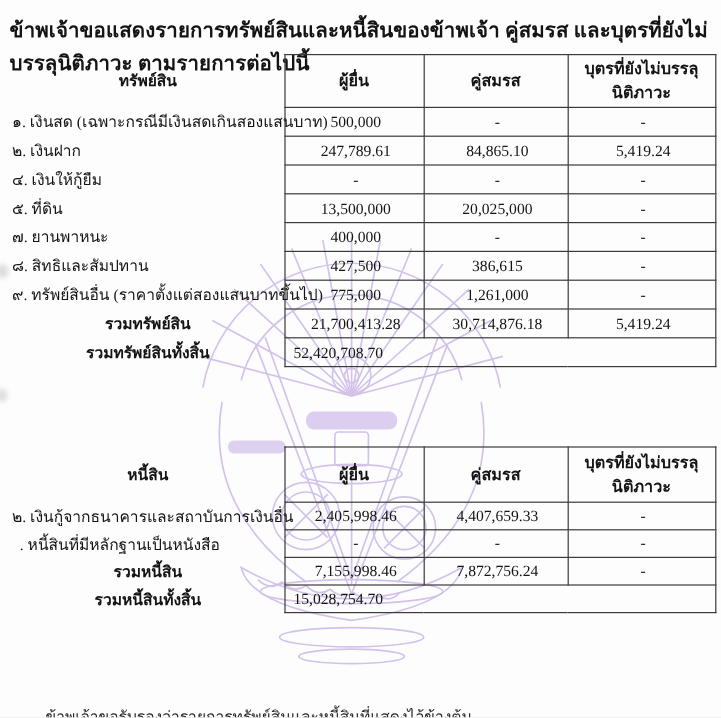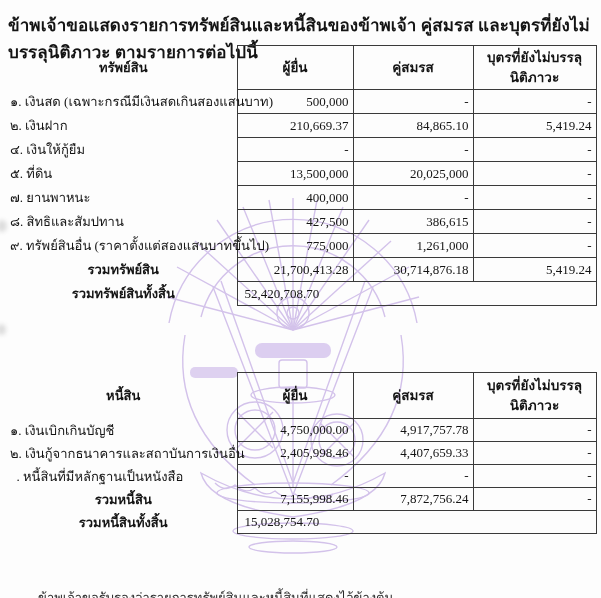--- a/index.html
+++ b/index.html
@@ -12,21 +12,21 @@
     position:absolute; left:8px; top:11px; width:585px;
     font-size:17px; font-weight:bold; letter-spacing:0.1px;
   }
   table.decl {
     position:absolute; border-collapse:collapse; table-layout:fixed;
     background:transparent;
   }
   #assets-table { left:8px; top:45px; width:588px; }
   #liabilities-table { left:8px; top:372px; width:588px; }
   table.decl td { font-size:13px; vertical-align:middle; overflow:visible; }
-  td.cell { border:1px solid #3a3a3a; padding:0 4px 0 7px; text-align:right; }
+  td.cell { border:1px solid #3a3a3a; padding:0 4px 0 7px; text-align:center; }
   td.labelcol { border:none; padding:0 0 0 2px; white-space:pre; text-align:left; }
   tr.hdr td.cell { text-align:center; font-weight:bold; font-size:13.5px; padding:0 2px; line-height:1.45; }
   td.lblhdr { text-align:center; font-weight:bold; font-size:14px; white-space:normal; }
   td.totlbl { text-align:center; font-weight:bold; font-size:13.5px; white-space:normal;margin-top:29px; }
   td.grand { text-align:left; }
   .watermark { position:absolute; left:155px; top:195px; opacity:0.8; pointer-events:none; }
   .footer-clip {
     position:absolute; left:38px; top:587px; font-size:13px; color:#2a2a2a;
     white-space:nowrap;
   }
@@ -115,21 +115,21 @@
       </td>
     </tr>
     <tr style="height:24px">
       <td class="labelcol">๑. เงินสด (เฉพาะกรณีมีเงินสดเกินสองแสนบาท)</td>
       <td class="cell">500,000</td>
       <td class="cell">-</td>
       <td class="cell">-</td>
     </tr>
     <tr style="height:24px">
       <td class="labelcol">๒. เงินฝาก</td>
-      <td class="cell">210,669.37</td>
+      <td class="cell">247,789.61</td>
       <td class="cell">84,865.10</td>
       <td class="cell">5,419.24</td>
     </tr>
     <tr style="height:24px">
       <td class="labelcol">๔. เงินให้กู้ยืม</td>
       <td class="cell">-</td>
       <td class="cell">-</td>
       <td class="cell">-</td>
     </tr>
     <tr style="height:24px">
@@ -180,26 +180,20 @@
         <tr class="hdr" style="height:46px">
       <td class="labelcol lblhdr">หนี้สิน</td>
       <td class="cell">ผู้ยื่น</td>
       <td class="cell">คู่สมรส</td>
       <td class="cell">
         <div>บุตรที่ยังไม่บรรลุ</div>
         <div>นิติภาวะ</div>
       </td>
     </tr>
     <tr style="height:23px">
-      <td class="labelcol">๑. เงินเบิกเกินบัญชี</td>
-      <td class="cell">4,750,000.00</td>
-      <td class="cell">4,917,757.78</td>
-      <td class="cell">-</td>
-    </tr>
-    <tr style="height:23px">
       <td class="labelcol">๒. เงินกู้จากธนาคารและสถาบันการเงินอื่น</td>
       <td class="cell">2,405,998.46</td>
       <td class="cell">4,407,659.33</td>
       <td class="cell">-</td>
     </tr>
     <tr style="height:23px">
       <td class="labelcol">  . หนี้สินที่มีหลักฐานเป็นหนังสือ</td>
       <td class="cell">-</td>
       <td class="cell">-</td>
       <td class="cell">-</td>

